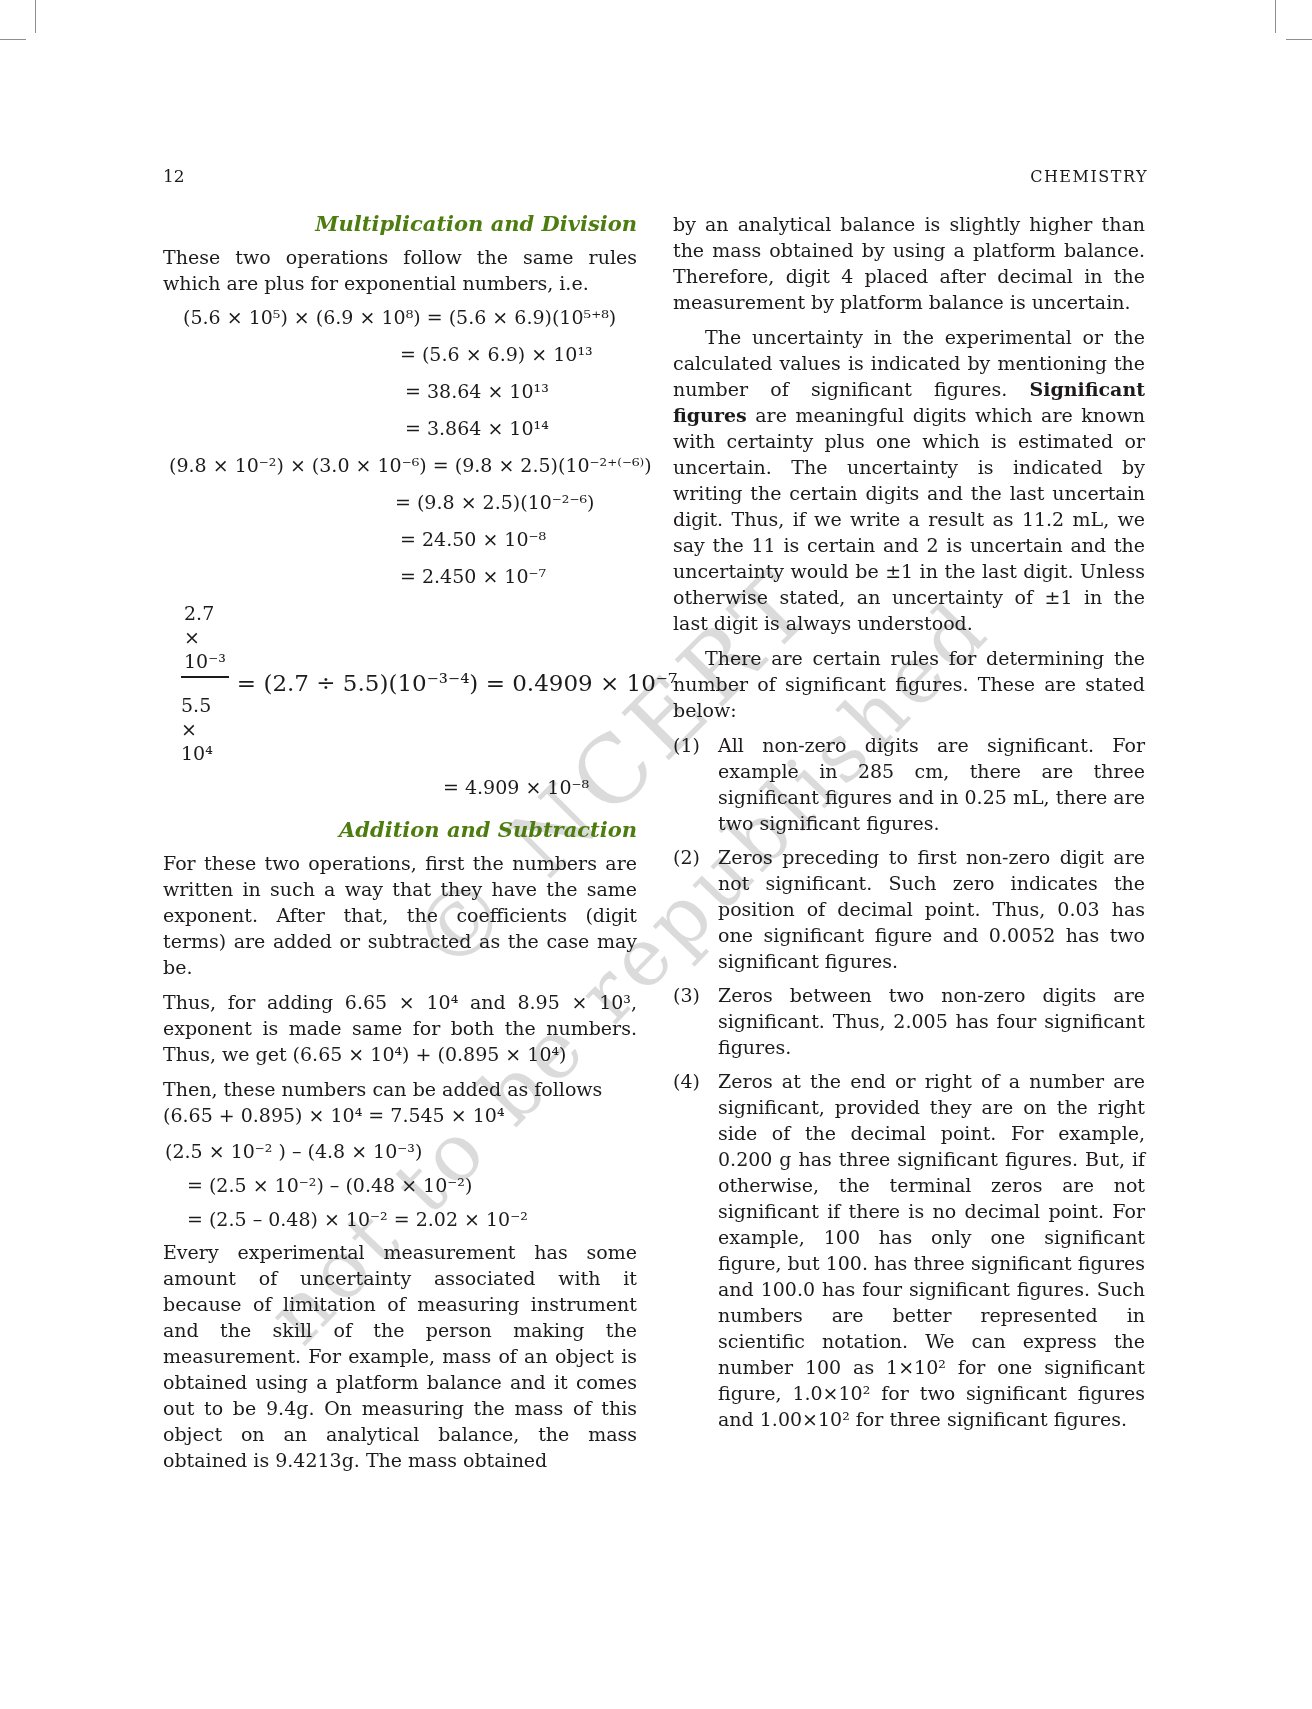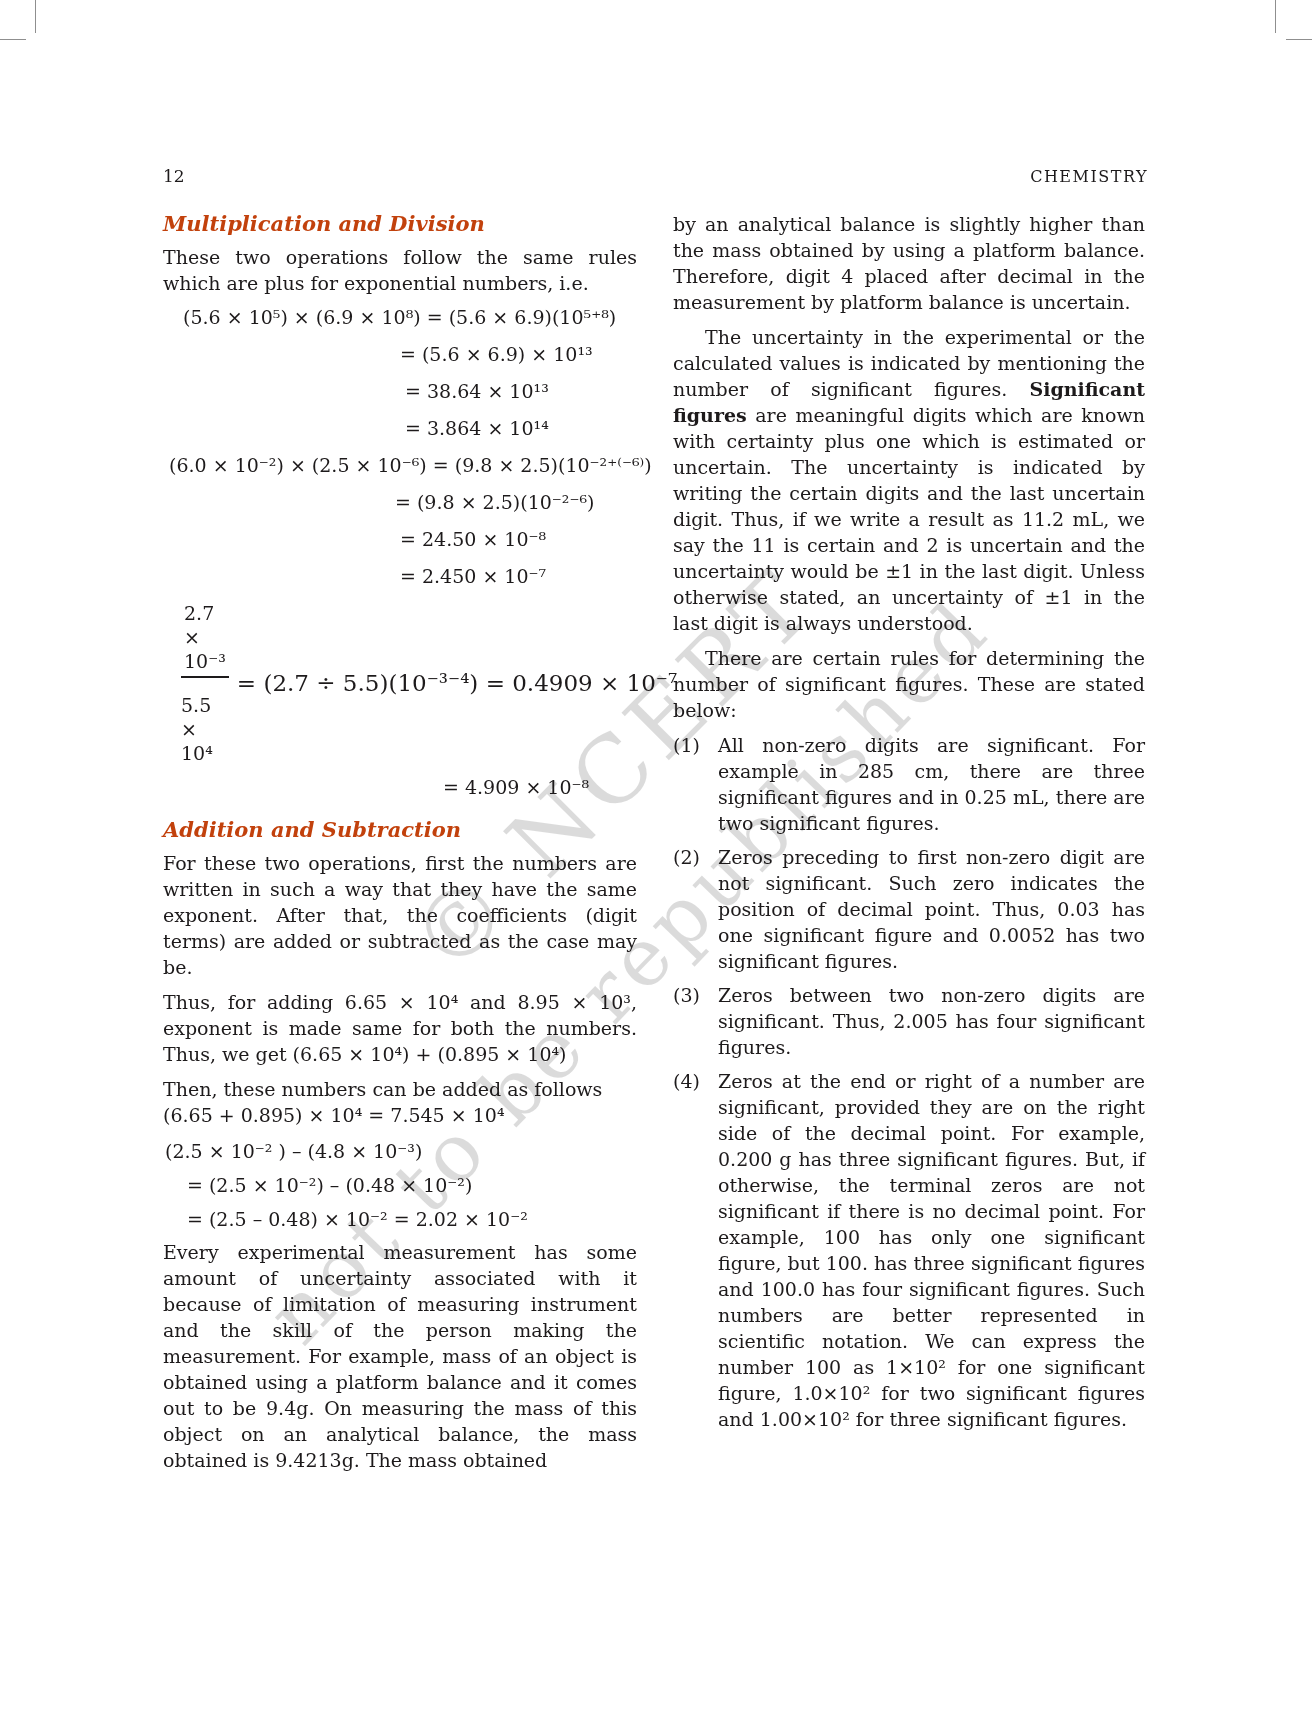--- a/index.html
+++ b/index.html
@@ -20,22 +20,22 @@
   .wm-ncert{left:428px;top:903px;font-size:92px;letter-spacing:8px;
             transform:rotate(-45deg);transform-origin:0 50%;}
   .wm-notice{left:283px;top:1283px;font-size:80px;letter-spacing:6px;
              transform:rotate(-46deg);transform-origin:0 50%;}
   
   .col{position:absolute;top:211px;font-size:19px;line-height:26px;
        text-align:justify;z-index:2;}
   .col-left{left:163px;width:474px;}
   .col-right{left:673px;width:472px;}
   p{margin:0 0 9px 0;}
-  .subhead{color:#c2410c;font-size:21px;line-height:26px;font-weight:bold;
-           font-style:italic;margin:0 0 7px 0;text-align:left;}
+  .subhead{color:#4d7c0f;font-size:21px;line-height:26px;font-weight:bold;
+           font-style:italic;margin:0 0 7px 0;text-align:right;}
   .mt{margin-top:18px;}
   .numhead{color:#1599d6;font-size:21px;line-height:26px;font-weight:bold;
            margin:14px 0 9px 0;text-align:left;}
   .numhead .nh-title{margin-left:18px;}
   .eq{margin:4px 0 0 0;text-align:left;}
   .eq-line{font-size:19px;line-height:24px;margin:0 0 13px 0;white-space:nowrap;text-align:left;}
   .eq3 .eq-line{margin-bottom:6px;line-height:28px;}
   .fracrow{display:flex;align-items:center;margin:2px 0 10px 0;text-align:left;}
   .frac{display:inline-flex;flex-direction:column;align-items:center;
         font-size:19px;line-height:24px;margin-left:18px;}
@@ -71,21 +71,21 @@
     <p>These two operations follow the same rules which are plus for exponential numbers, i.e.</p>
 
     <div class="eq">
       <div class="eq-line" style="margin-left:20px">(5.6 × 10⁵) × (6.9 × 10⁸) = (5.6 × 6.9)(10⁵⁺⁸)</div>
       <div class="eq-line" style="margin-left:237px">= (5.6 × 6.9) × 10¹³</div>
       <div class="eq-line" style="margin-left:242px">= 38.64 × 10¹³</div>
       <div class="eq-line" style="margin-left:242px">= 3.864 × 10¹⁴</div>
     </div>
 
     <div class="eq">
-      <div class="eq-line" style="margin-left:6px">(6.0 × 10⁻²) × (2.5 × 10⁻⁶) = (9.8 × 2.5)(10⁻²⁺⁽⁻⁶⁾)</div>
+      <div class="eq-line" style="margin-left:6px">(9.8 × 10⁻²) × (3.0 × 10⁻⁶) = (9.8 × 2.5)(10⁻²⁺⁽⁻⁶⁾)</div>
       <div class="eq-line" style="margin-left:232px">= (9.8 × 2.5)(10⁻²⁻⁶)</div>
       <div class="eq-line" style="margin-left:237px">= 24.50 × 10⁻⁸</div>
       <div class="eq-line" style="margin-left:237px">= 2.450 × 10⁻⁷</div>
     </div>
 
     <div class="fracrow">
       <span class="frac">
           <span class="num">2.7 × 10⁻³</span>
           <span class="den">5.5 × 10⁴</span>
         </span>

